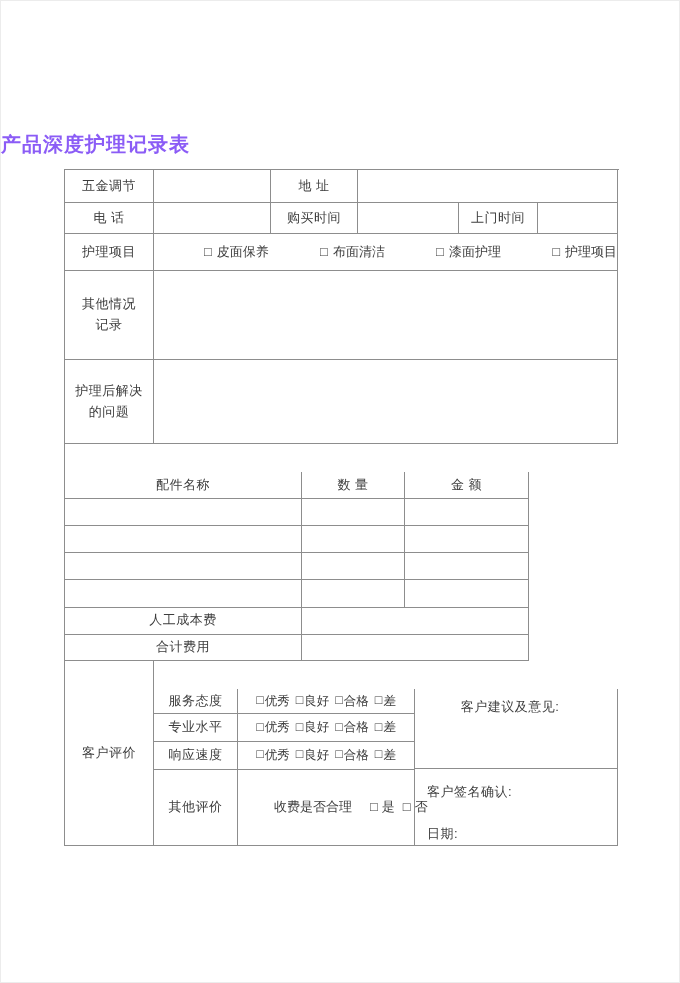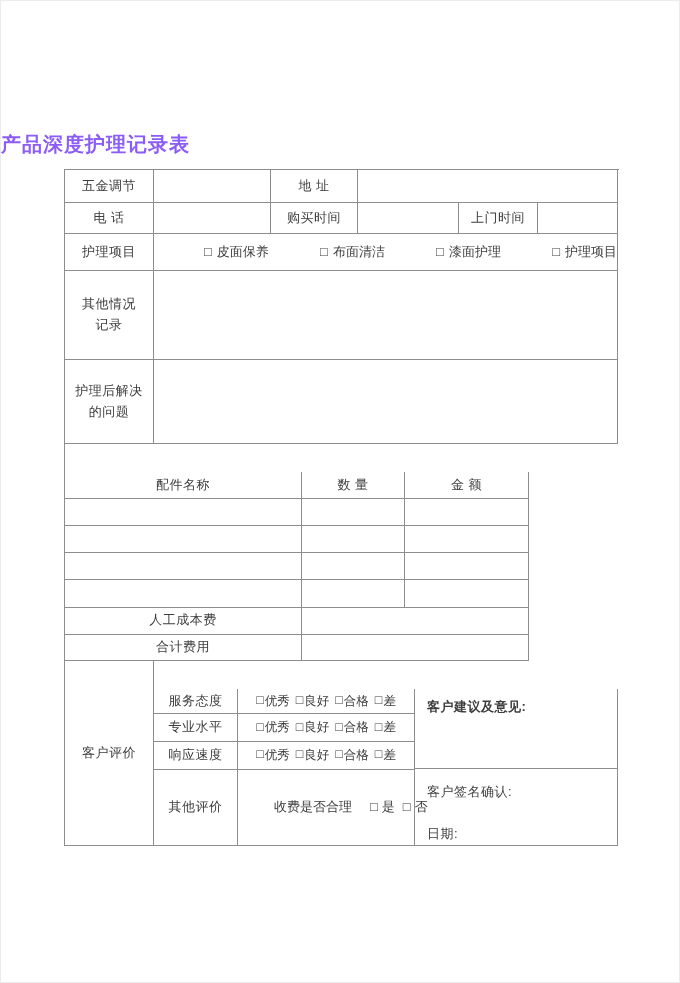--- a/index.html
+++ b/index.html
@@ -52,22 +52,22 @@
   .other-cell{
     flex-direction:column;align-items:flex-start;justify-content:center;
     padding-left:10px;gap:26px;font-size:13px;
   }
   .yn-line{white-space:nowrap;}
   .yn-q{margin-right:18px;padding-left:26px;}
   .yn-opt{margin-right:8px;white-space:nowrap;}
   .yn-opt:last-child{margin-right:0;}
   .yn-opt .cb{margin-right:4px;}
   .suggest{
-    align-items:flex-start;justify-content:flex-start;
-    padding:9px 24px 0 12px;letter-spacing:0.5px;font-weight:bold;
+    align-items:flex-start;justify-content:center;
+    padding:9px 24px 0 12px;letter-spacing:0.5px;
   }
   .sign{
     flex-direction:column;align-items:flex-start;justify-content:flex-start;
     padding:14px 6px 0 12px;gap:24px;letter-spacing:0.5px;
   }
 </style>
 </head>
 <body>
 
 <div class="page">

